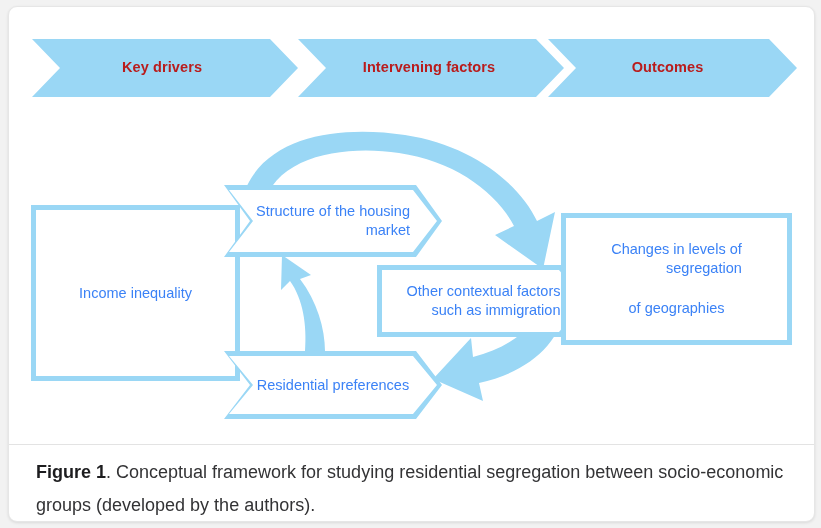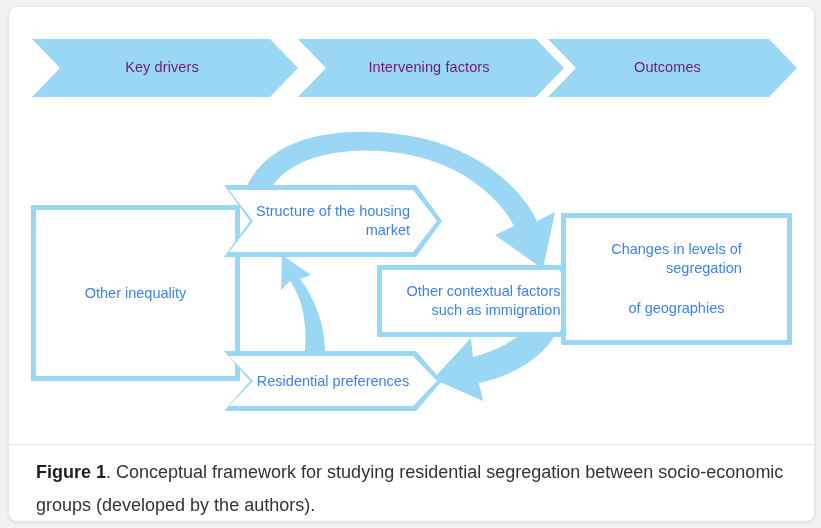--- a/index.html
+++ b/index.html
@@ -54,22 +54,22 @@
     width: 266px;
     clip-path: polygon(0 0, 238px 0, 266px 50%, 238px 100%, 0 100%, 28px 50%);
   }
   .chev-last {
     left: 516px;
     width: 249px;
     clip-path: polygon(0 0, 221px 0, 249px 50%, 221px 100%, 0 100%, 28px 50%);
   }
   .chev-label {
     font-size: 14.5px;
-    font-weight: normal;
-    color: #701a75;
+    font-weight: bold;
+    color: #b91c1c;
     letter-spacing: 0.1px;
     position: relative;
     top: -1px;
   }
   .chev-first .chev-label { padding-right: 6px; }
   .chev-mid   .chev-label { padding-right: 4px; }
   .chev-last  .chev-label { padding-right: 10px; }
 
   
   #diagram {
@@ -142,21 +142,21 @@
   #node-housing {
     left: 215px;
     top: 178px;
     width: 218px;
     height: 72px;
   }
   #node-residential {
     left: 215px;
     top: 344px;
     width: 218px;
-    height: 60px;
+    height: 68px;
   }
 
   
   #node-contextual {
     left: 368px;
     top: 258px;
     width: 213px;
     height: 72px;
     border: none;
     background: transparent;
@@ -249,21 +249,21 @@
                  C 298 318, 294 292, 281 274
                  L 272 283
                  L 273 248
                  L 302 268
                  L 291 272
                  C 308 294, 316 322, 316 344 Z" fill="#9AD7F5"></path>
       </g>
     </svg>
 
     <div class="node" id="node-key-drivers">
-      <span class="node-text">Other inequality</span>
+      <span class="node-text">Income inequality</span>
     </div>
 
     <div class="node node-notch-left" id="node-housing">
       <span class="shape-fill"></span>
       <span class="shape-inner"></span>
       <span class="node-text">
         <span class="node-line">Structure of the housing</span>
         <span class="node-line">market</span>
       </span>
     </div>

